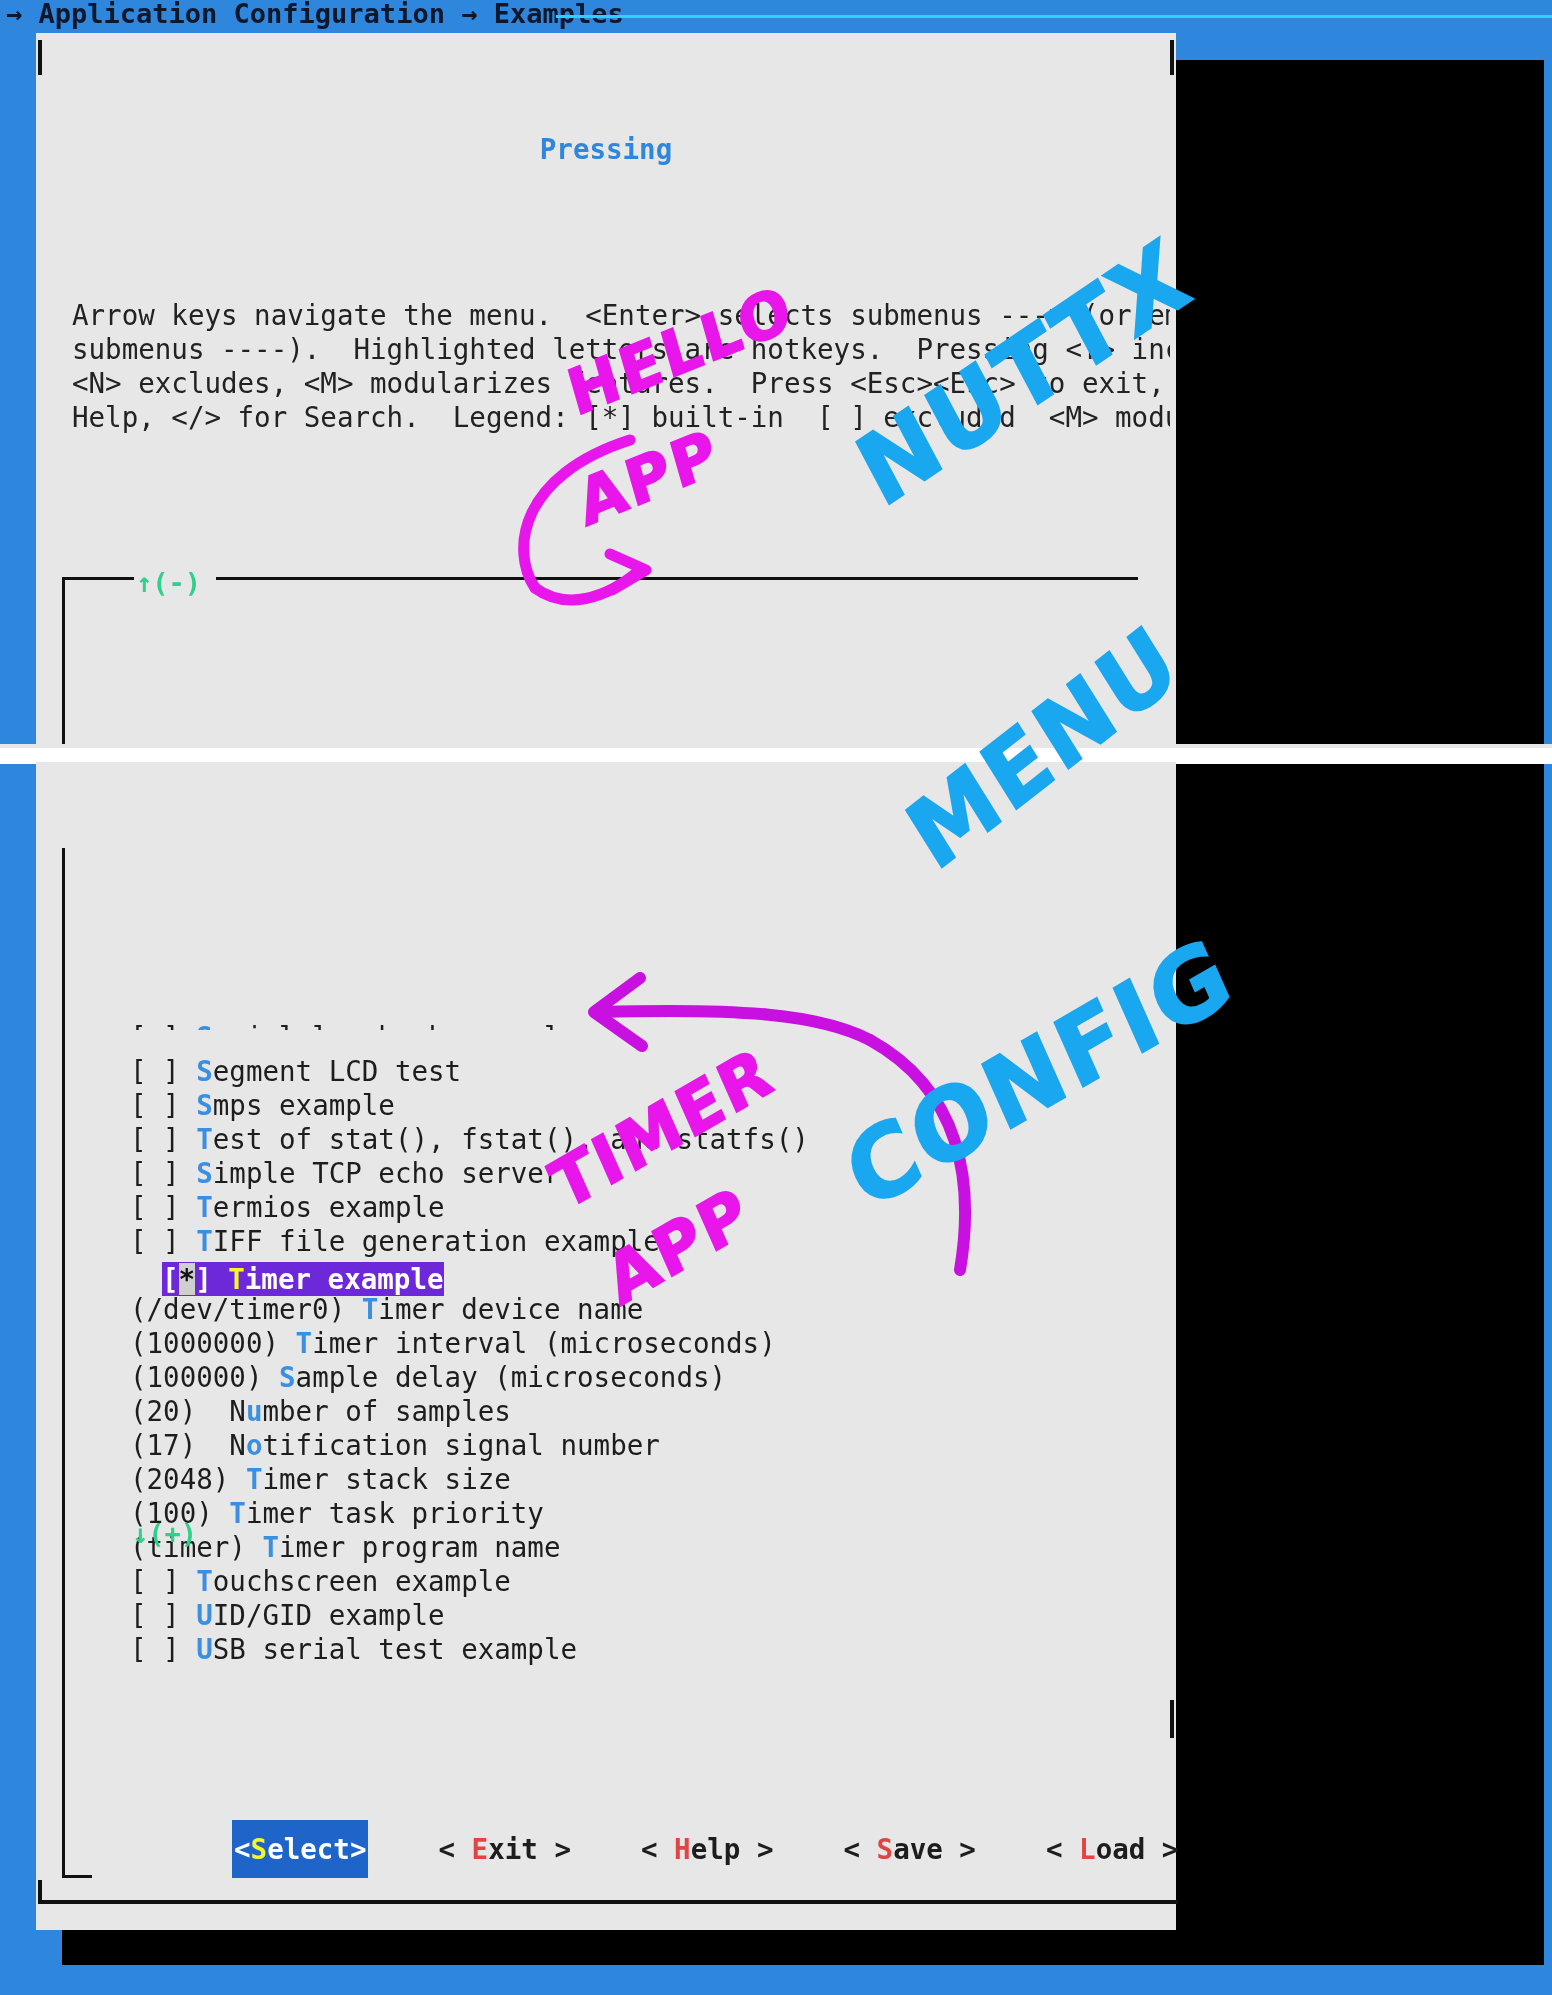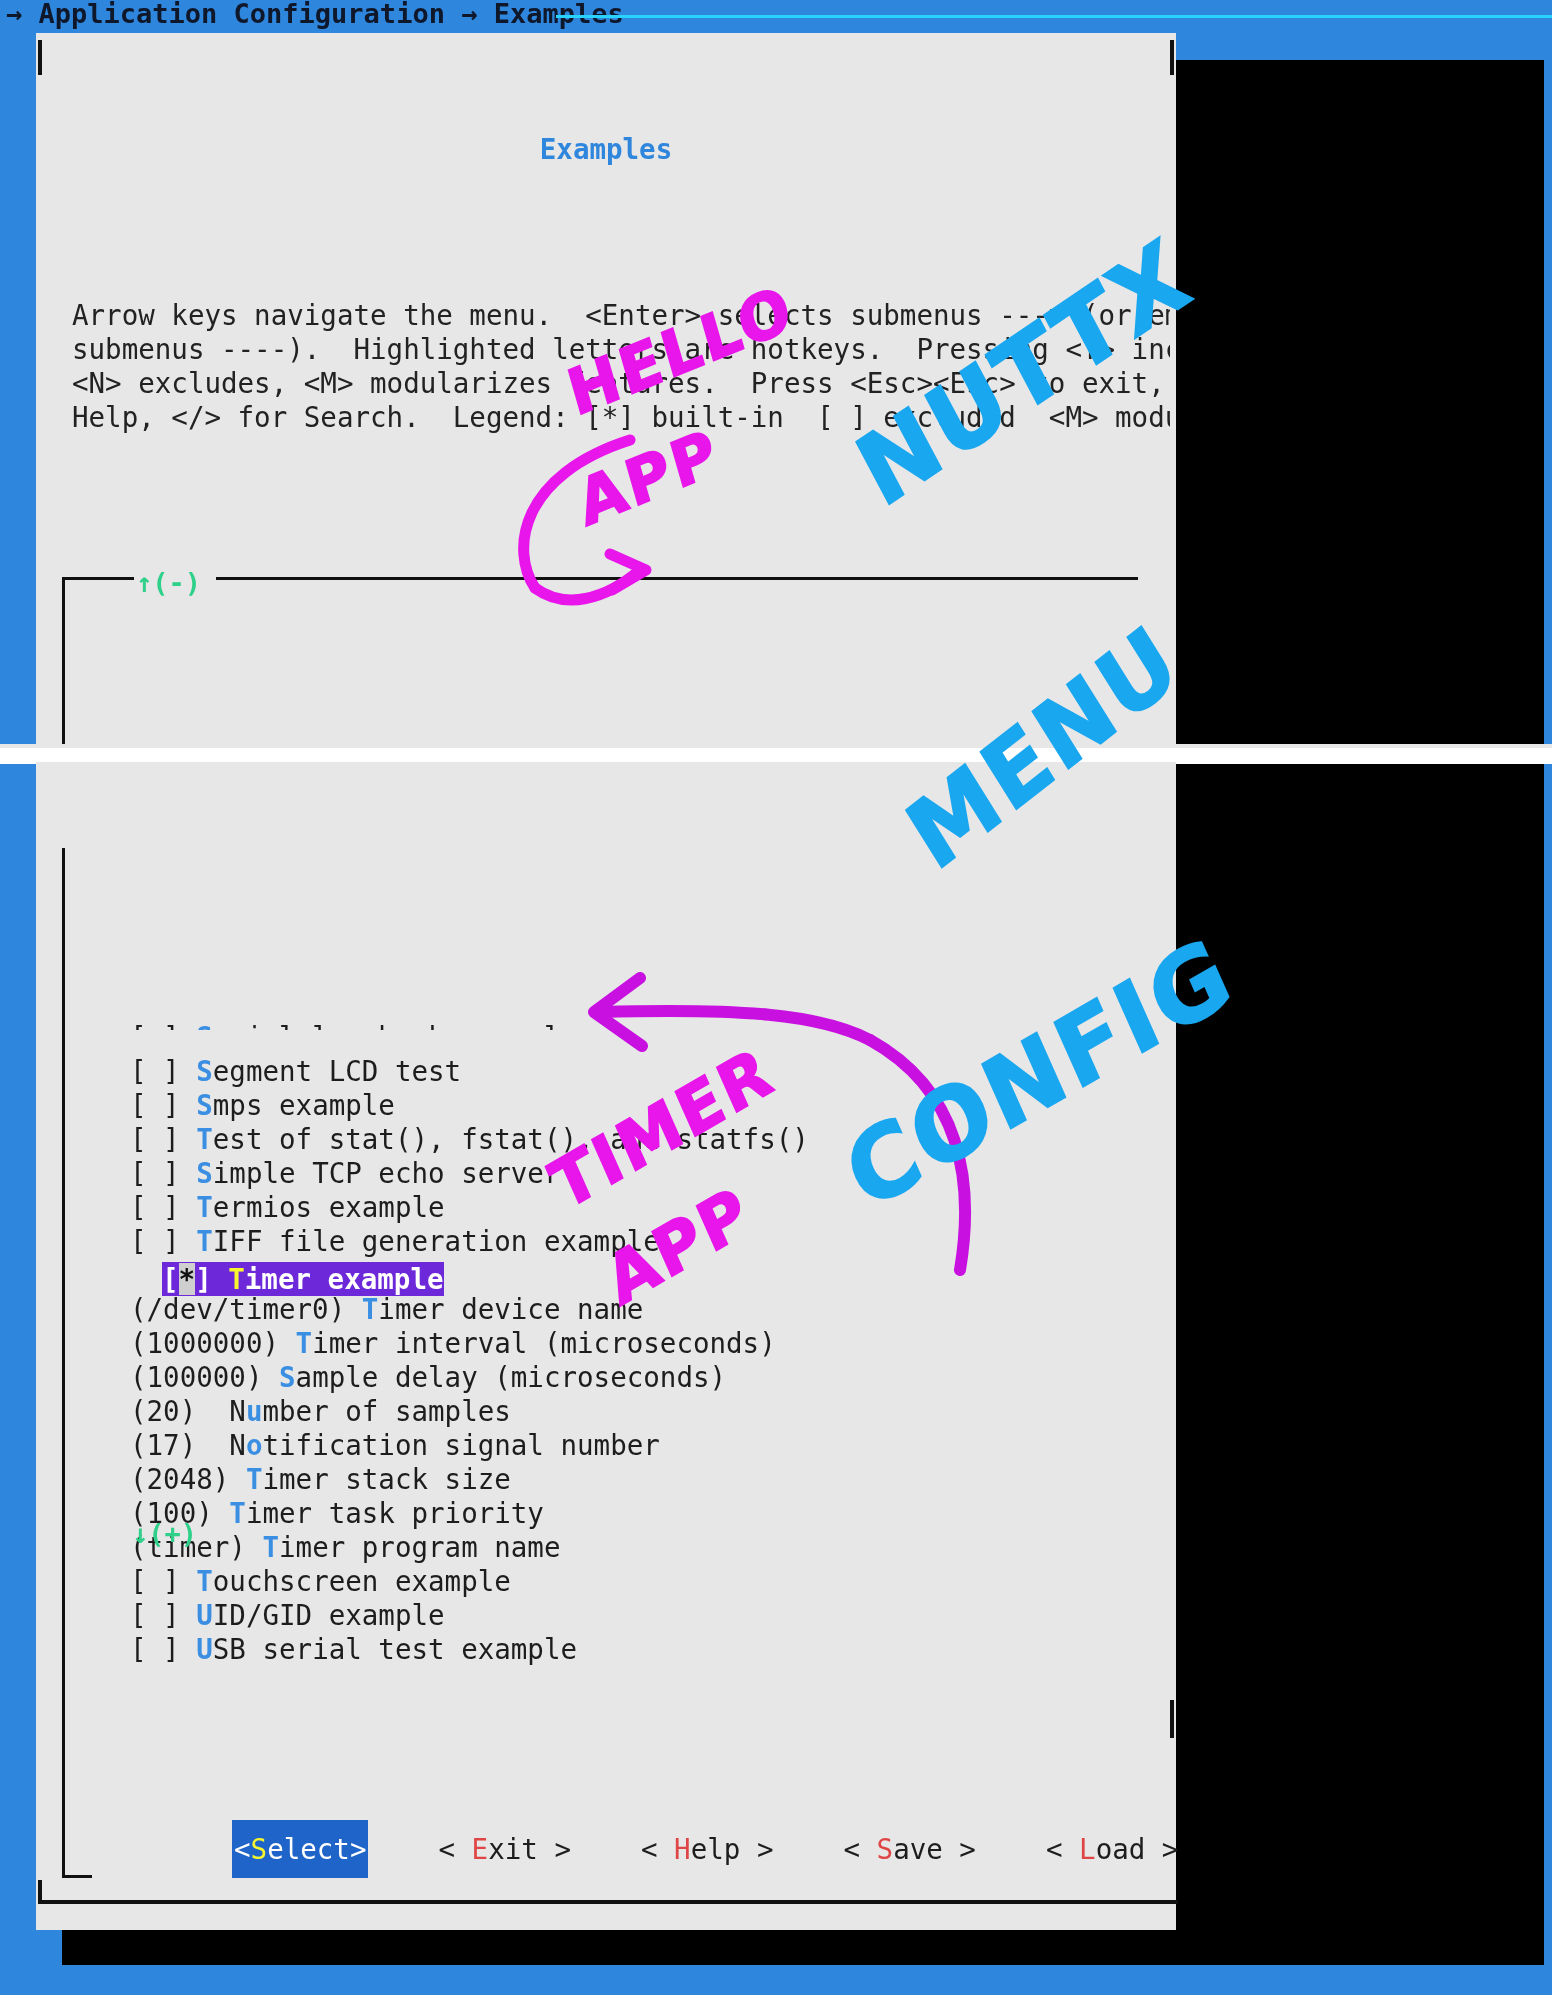--- a/index.html
+++ b/index.html
@@ -72,21 +72,21 @@
   .row.sel .hk{color:#f6f52e;}
   .cur{background:#cfcfcf;color:#111;font-weight:bold;}
   .row.sel .cur{background:#cfcfcf;color:#111;}
 
   
   #buttons{
     position:absolute;left:36px;top:1820px;width:1140px;height:60px;
     font-size:27.5px;line-height:58px;white-space:pre;color:#1d1d1d;
     font-family:"DejaVu Sans Mono","Liberation Mono",monospace;
   }
-  #buttons .btn{display:inline-block;font-weight:normal;}
+  #buttons .btn{display:inline-block;font-weight:bold;}
   #buttons .sel{background:#1f64c8;color:#fff;padding:0 2px;}
   #buttons .sel .k{color:#f6f52e;}
   #buttons .k{color:#e04545;}
 
   
   .splitgap{position:absolute;left:0;top:748px;width:1552px;height:16px;background:#fff;}
   .splitgap2{position:absolute;left:0;top:744px;width:1552px;height:4px;background:#e7e7e7;}
 
   
   .dlgborder{position:absolute;background:#111;}
@@ -107,21 +107,21 @@
 <div id="root">
 
   <div class="blackpage"></div>
 
   <div id="crumbbar">
     <span class="txt">→ Application Configuration → Examples</span>
     <span class="rule"></span>
   </div>
 
   <div class="term" id="panel1">
-    <div class="title" style="margin-top:10px">Examples</div>
+    <div class="title" style="margin-top:10px">Pressing</div>
 
     <div class="helptext" id="help1"><div>Arrow keys navigate the menu.  &lt;Enter&gt; selects submenus ---&gt; (or empty</div><div>submenus ----).  Highlighted letters are hotkeys.  Pressing &lt;Y&gt; includes,</div><div>&lt;N&gt; excludes, &lt;M&gt; modularizes features.  Press &lt;Esc&gt;&lt;Esc&gt; to exit, &lt;?&gt; for</div><div>Help, &lt;/&gt; for Search.  Legend: [*] built-in  [ ] excluded  &lt;M&gt; module  &lt; &gt;</div></div>
 
     <div class="menubox" style="margin-top:14px;height:520px;">
       <div class="vl" style="left:26px;top:0;height:520px;"></div>
       <div class="hl-top" style="left:26px;top:0;width:72px;"></div>
       <div class="hl-top" style="left:180px;top:0;width:922px;"></div>
       <span class="scrollmark" style="left:100px;top:-16px;">↑(-)</span>
       
     </div>

